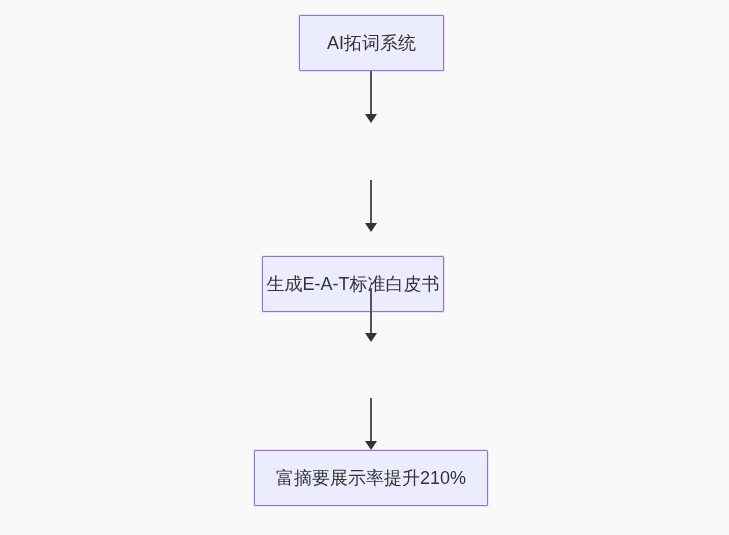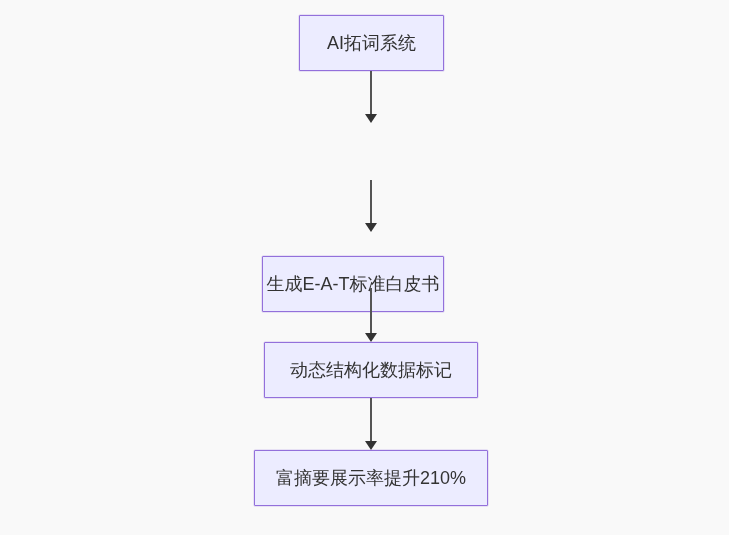--- a/index.html
+++ b/index.html
@@ -84,23 +84,20 @@
 
   <div class="node n3">
     <span>生成E-A-T标准白皮书</span>
   </div>
 
   <div class="arrow a3">
     <div class="line"></div>
     <div class="head"></div>
   </div>
 
-  <div class="node n4">
-    <span>动态结构化数据标记</span>
-  </div>
 
   <div class="arrow a4">
     <div class="line"></div>
     <div class="head"></div>
   </div>
 
   <div class="node n5">
     <span>富摘要展示率提升210%</span>
   </div>
 

